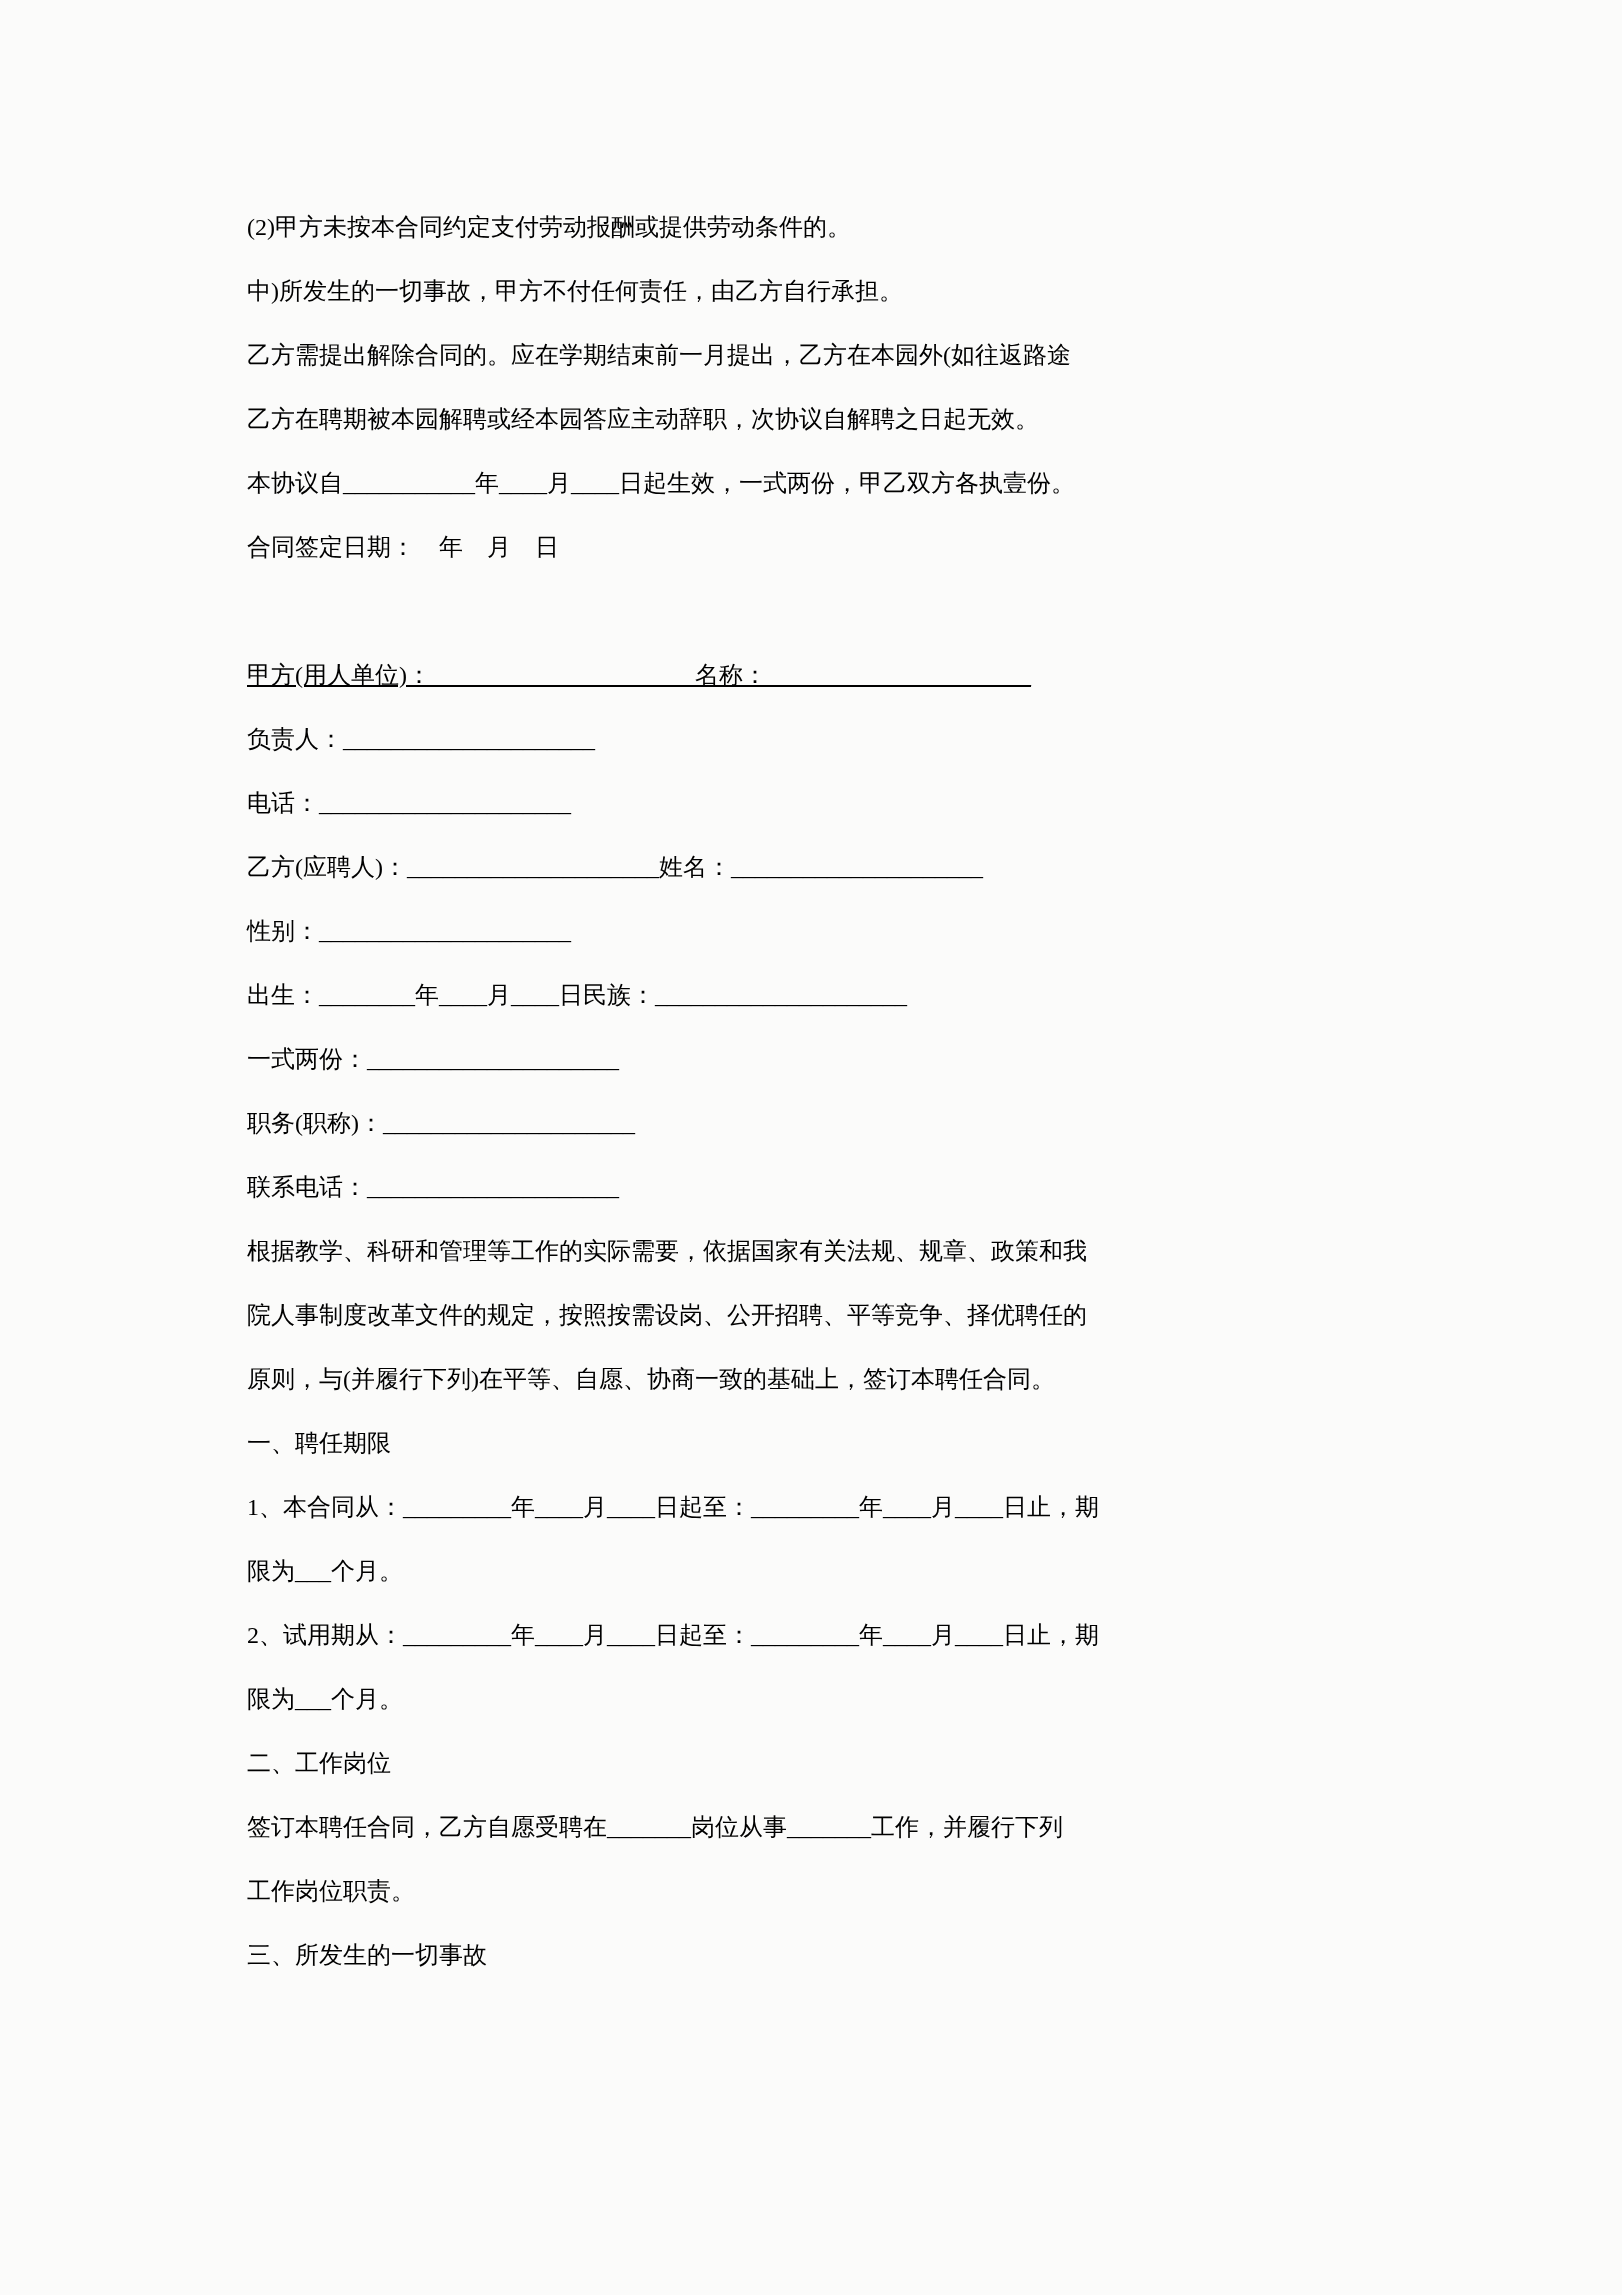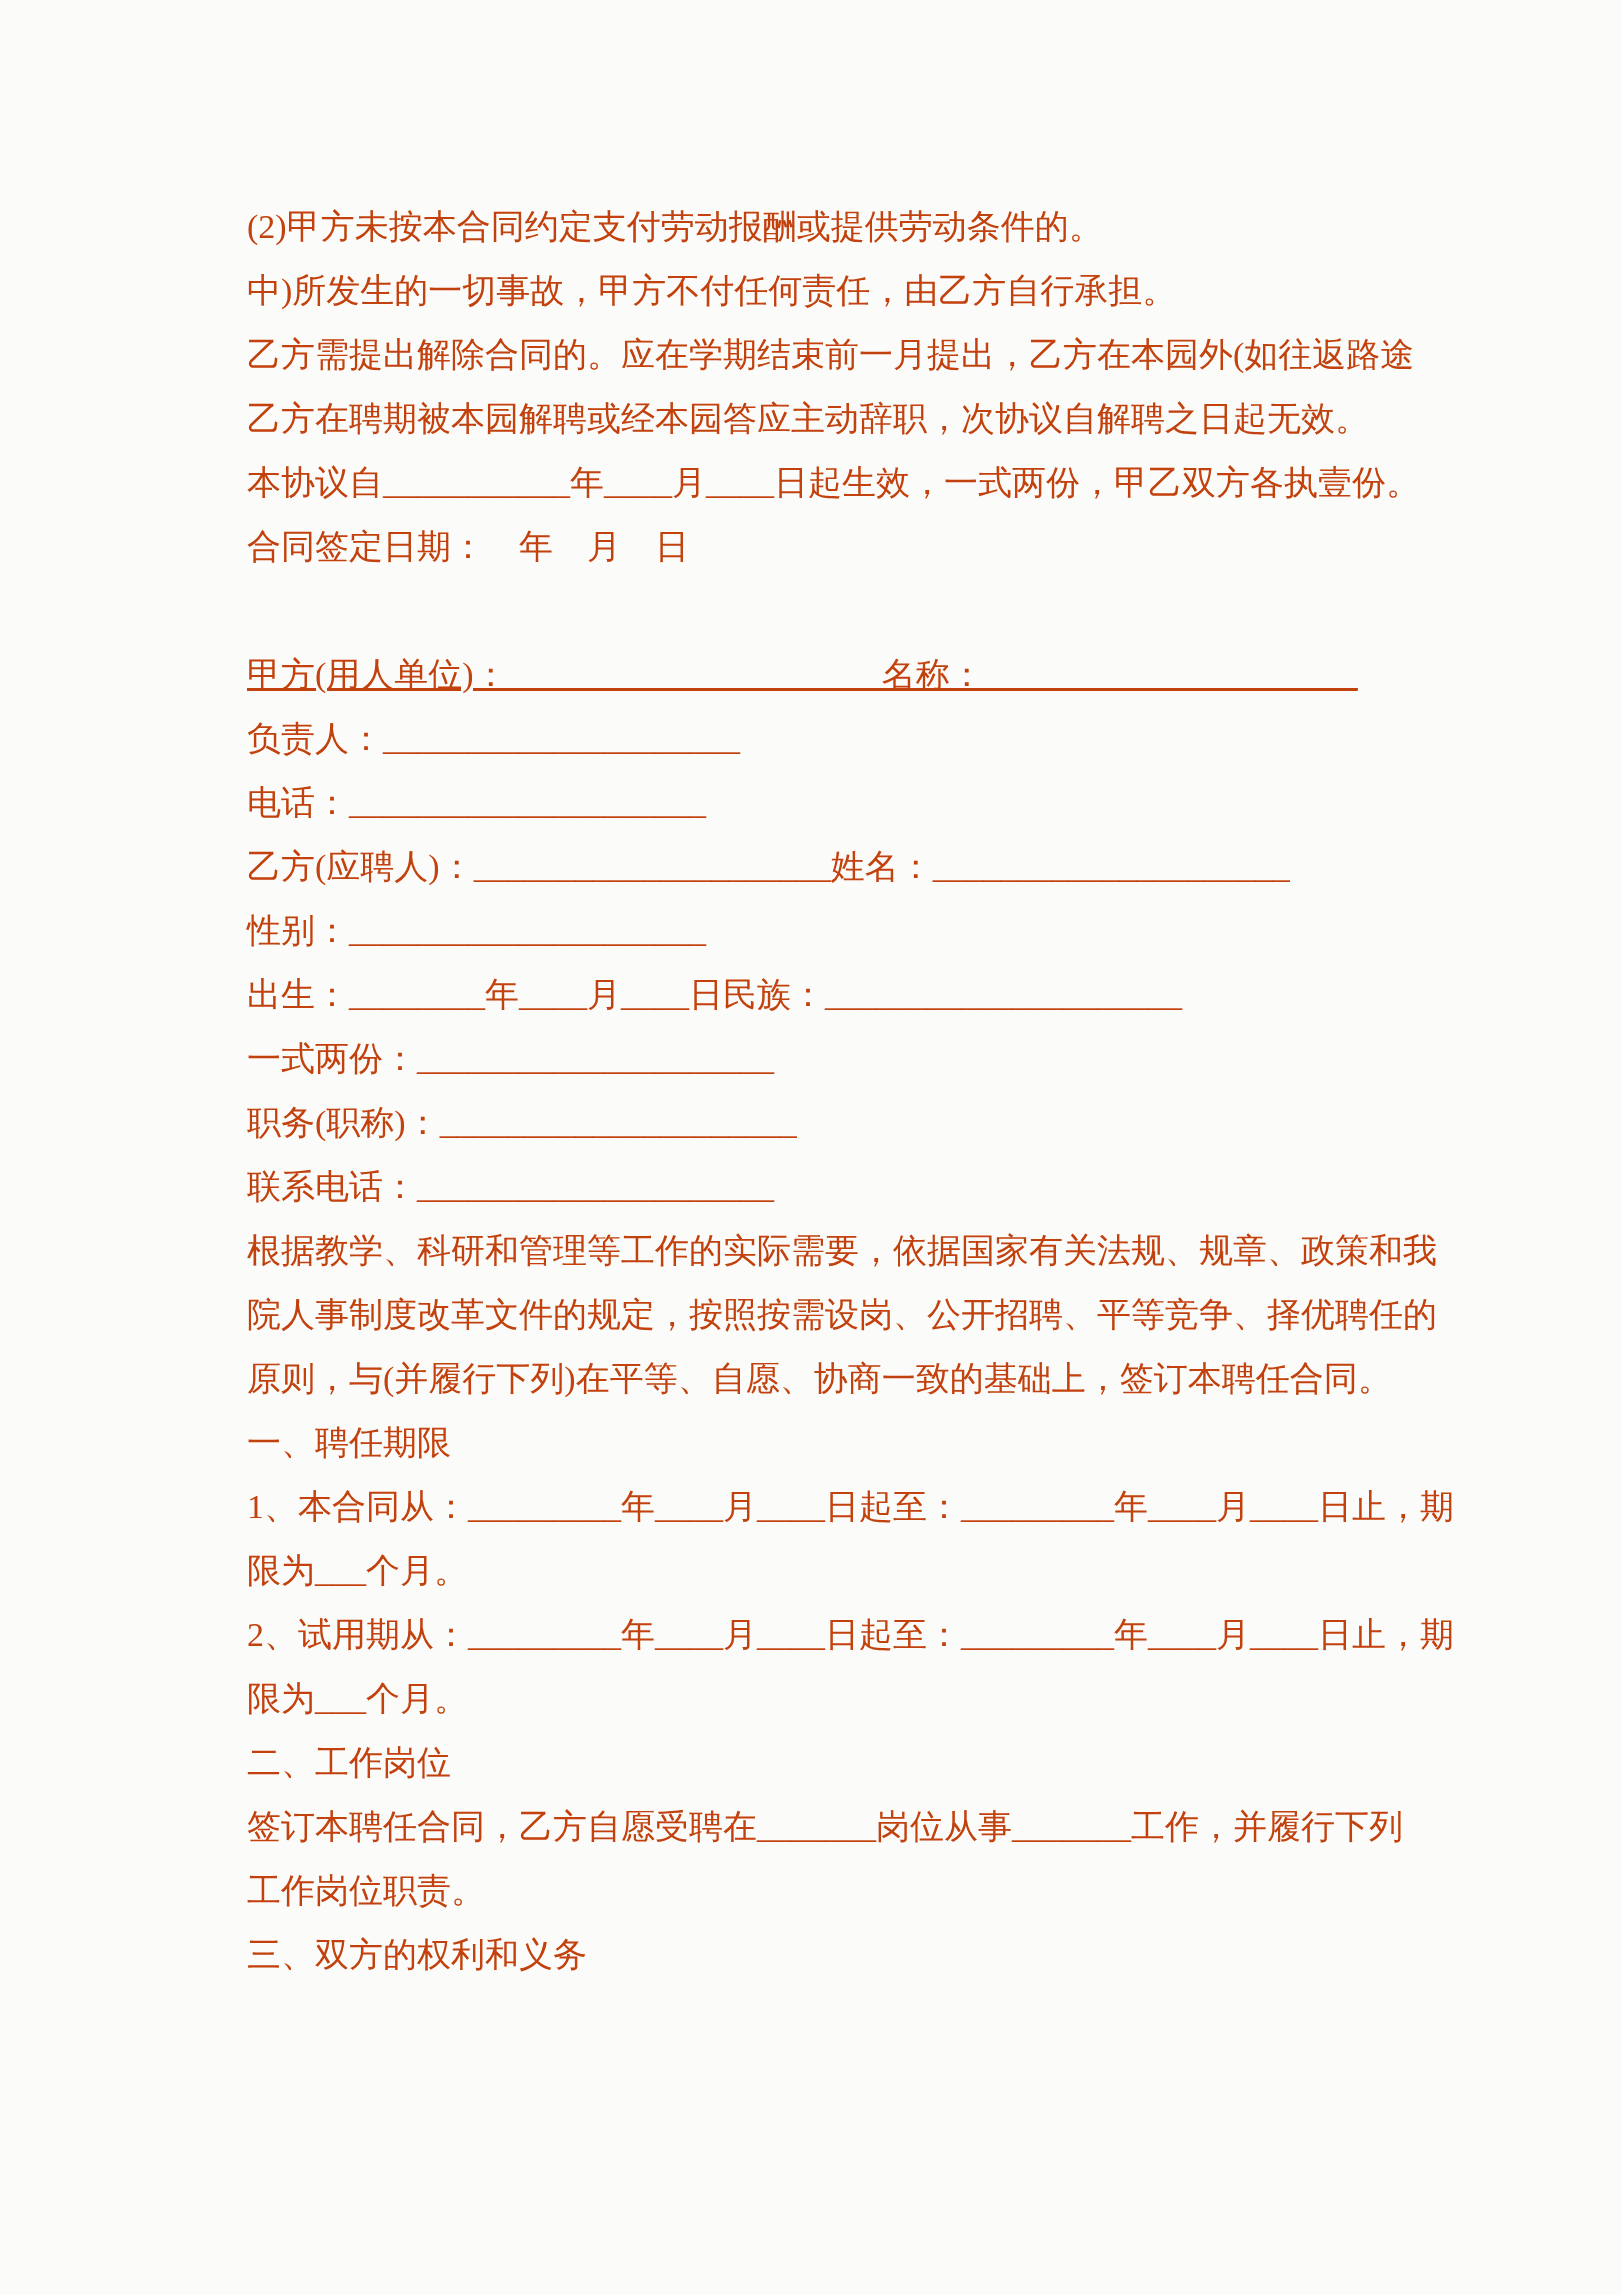--- a/index.html
+++ b/index.html
@@ -13,22 +13,22 @@
     height: 2295px;
     background: #fbfbfa;
     overflow: hidden;
   }
   .doc {
     position: absolute;
     left: 247px;
     top: 195px;
     width: 1152px;
     font-family: "Liberation Serif", "DejaVu Serif", serif;
-    font-size: 34px;
-    color: #c2410c;
+    font-size: 24px;
+    color: #000000;
   }
   .line {
     height: 64px;
     line-height: 64px;
     white-space: nowrap;
   }
   .line.gap {
     margin-top: 64px;
     text-decoration: underline;
   }
@@ -57,16 +57,16 @@
     <div class="line">院人事制度改革文件的规定，按照按需设岗、公开招聘、平等竞争、择优聘任的</div>
     <div class="line">原则，与(并履行下列)在平等、自愿、协商一致的基础上，签订本聘任合同。</div>
     <div class="line">一、聘任期限</div>
     <div class="line">1、本合同从：_________年____月____日起至：_________年____月____日止，期</div>
     <div class="line">限为___个月。</div>
     <div class="line">2、试用期从：_________年____月____日起至：_________年____月____日止，期</div>
     <div class="line">限为___个月。</div>
     <div class="line">二、工作岗位</div>
     <div class="line">签订本聘任合同，乙方自愿受聘在_______岗位从事_______工作，并履行下列</div>
     <div class="line">工作岗位职责。</div>
-    <div class="line">三、双方的权利和义务</div>
+    <div class="line">三、所发生的一切事故</div>
   </div>
 </div>
 
 
 </body></html>

